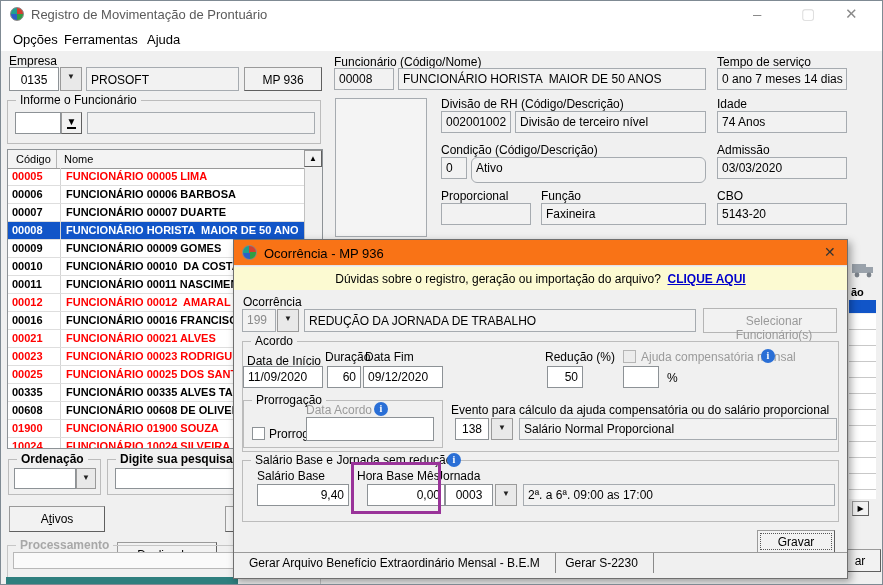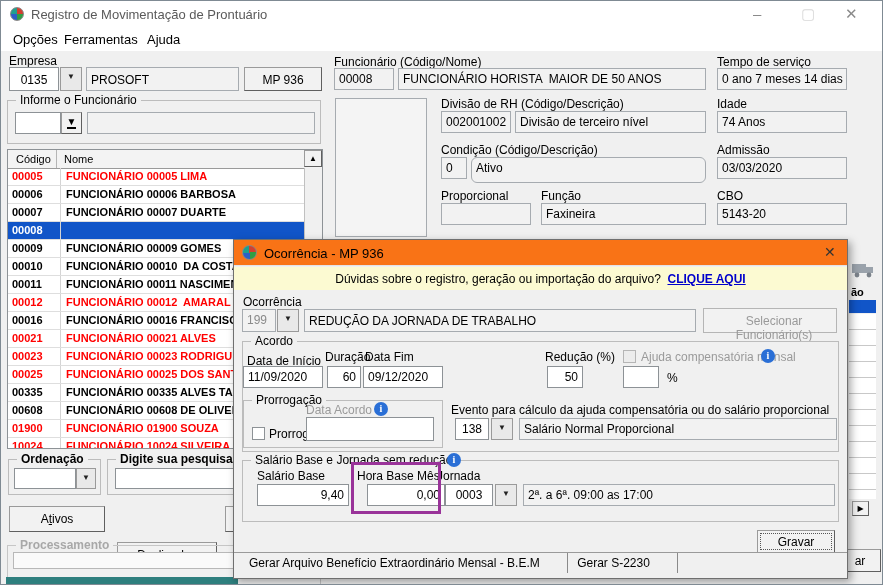--- a/index.html
+++ b/index.html
@@ -28,21 +28,21 @@
   #list .hdr{position:absolute;left:0;top:0;right:0;height:18px;background:#f3f3f3;border-bottom:1px solid #9a9a9a;font-size:11px;}
   .lrow{height:17px;line-height:17px;font-size:11px;font-weight:bold;display:flex;border-bottom:1px solid #dedede;color:#000;}
   .lrow .c1{width:48px;padding-left:4px;border-right:1px solid #d4d4d4;flex:none;}
   .lrow .c2{padding-left:5px;white-space:pre;overflow:hidden;}
   .lrow.red{color:#ff0000;}
   .lrow.sel{background:#1155c8;color:#fff;}
   
   #dialog{left:232px;top:238px;width:615px;height:340px;background:#f0f0f0;border:1px solid #6f6f6f;
           box-shadow:3px 3px 8px rgba(0,0,0,.35);z-index:10;}
   #dialog .dgrp>.glab{background:#f0f0f0;}
-  .tab{display:inline-block;font-size:12px;padding:3px 24px 0 9px;height:17px;border-right:1px solid #8a8a8a;white-space:pre;}
+  .tab{display:inline-block;font-size:12px;padding:3px 12px 0 9px;height:17px;border-right:1px solid #8a8a8a;white-space:pre;}
   .wbtn{font-size:15px;color:#8a8a8a;}
 </style>
 </head>
 <body>
 
 <div id="screen">
 
   <div class="abs" style="left:0;top:0;width:881px;height:26px;background:#fff;">
     <div class="abs" style="left:9px;top:6px;width:14px;height:14px;border-radius:50%;background:conic-gradient(#d43f2f 0 90deg,#2f9e44 90deg 180deg,#2b5fc7 180deg 270deg,#1fa08e 270deg 360deg);border:1px solid #888;"></div>
     <div class="abs" style="left:30px;top:6px;font-size:13px;color:#5a5a5a;">Registro de Movimentação de Prontuário</div>
@@ -88,20 +88,21 @@
         <div class="lrow">
           <span class="c1">00006</span>
           <span class="c2">FUNCIONÁRIO 00006 BARBOSA</span>
         </div>
         <div class="lrow">
           <span class="c1">00007</span>
           <span class="c2">FUNCIONÁRIO 00007 DUARTE</span>
         </div>
         <div class="lrow sel">
           <span class="c1">00008</span>
+          <span class="c2">FUNCIONÁRIO HORISTA  MAIOR DE 50 ANO</span>
         </div>
         <div class="lrow">
           <span class="c1">00009</span>
           <span class="c2">FUNCIONÁRIO 00009 GOMES</span>
         </div>
         <div class="lrow">
           <span class="c1">00010</span>
           <span class="c2">FUNCIONÁRIO 00010  DA COSTA</span>
         </div>
         <div class="lrow">

